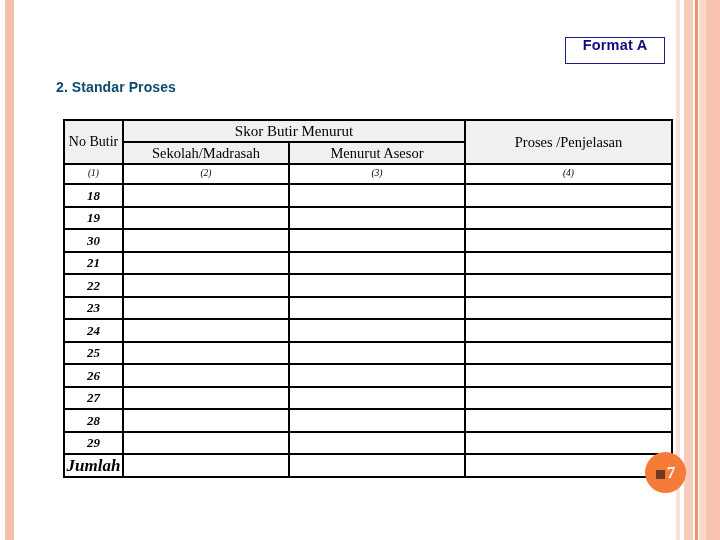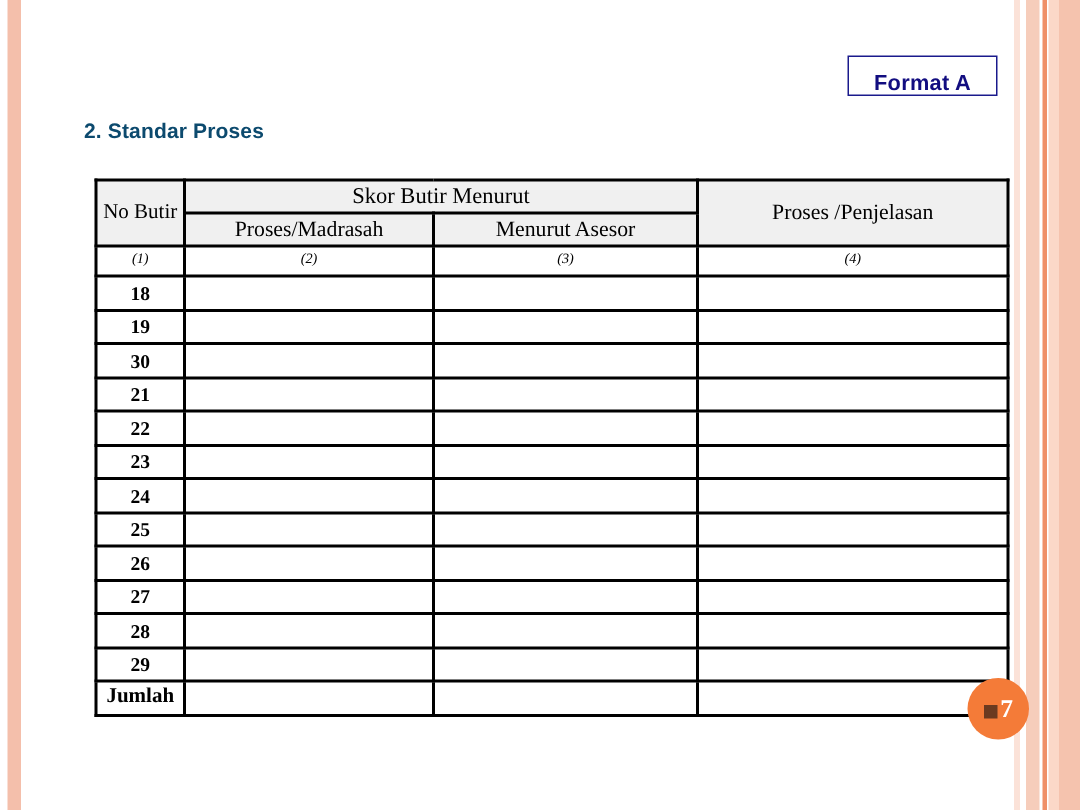--- a/index.html
+++ b/index.html
@@ -32,21 +32,21 @@
   
   .format-box {
     position: absolute;
     left: 565px;
     top: 37px;
     width: 100px;
     height: 27px;
     border: 1px solid #1a1a8c;
     box-sizing: border-box;
     display: flex;
-    align-items: flex-end;
+    align-items: flex-start;
     justify-content: center;
     background: #ffffff;
   }
   .format-box-label {
     color: #120d80;
     font-size: 14.5px;
     font-weight: bold;
     letter-spacing: 0.2px;
     line-height: 1;
   }
@@ -126,23 +126,24 @@
 
   td.rowlabel {
     text-align: center;
     vertical-align: middle;
     font-size: 13px;
     font-weight: bold;
     color: #000000;
     height: 20.5px;
     line-height: 1;
     background: #ffffff;
+    font-style: italic;
   }
   td.rowlabel.total {
-    font-size: 14px;
+    font-size: 17px;
     margin-top: 35px;
   }
   td.blank {
     background: #ffffff;
     height: 20.5px;
   }
 
   
   .page-badge {
     position: absolute;
@@ -197,21 +198,21 @@
       <col class="col-asesor">
       <col class="col-catatan">
     </colgroup>
     <thead>
       <tr>
         <th class="head-cell head-no" rowspan="2">No Butir</th>
         <th class="head-cell head-group" colspan="2">Skor Butir Menurut</th>
         <th class="head-cell head-catatan" rowspan="2">Proses /Penjelasan</th>
       </tr>
       <tr>
-        <th class="head-cell head-sub">Proses/Madrasah</th>
+        <th class="head-cell head-sub">Sekolah/Madrasah</th>
         <th class="head-cell head-sub">Menurut Asesor</th>
       </tr>
       <tr>
         <td class="numrow">(1)</td>
         <td class="numrow">(2)</td>
         <td class="numrow">(3)</td>
         <td class="numrow">(4)</td>
       </tr>
     </thead>
     <tbody id="table-body">

